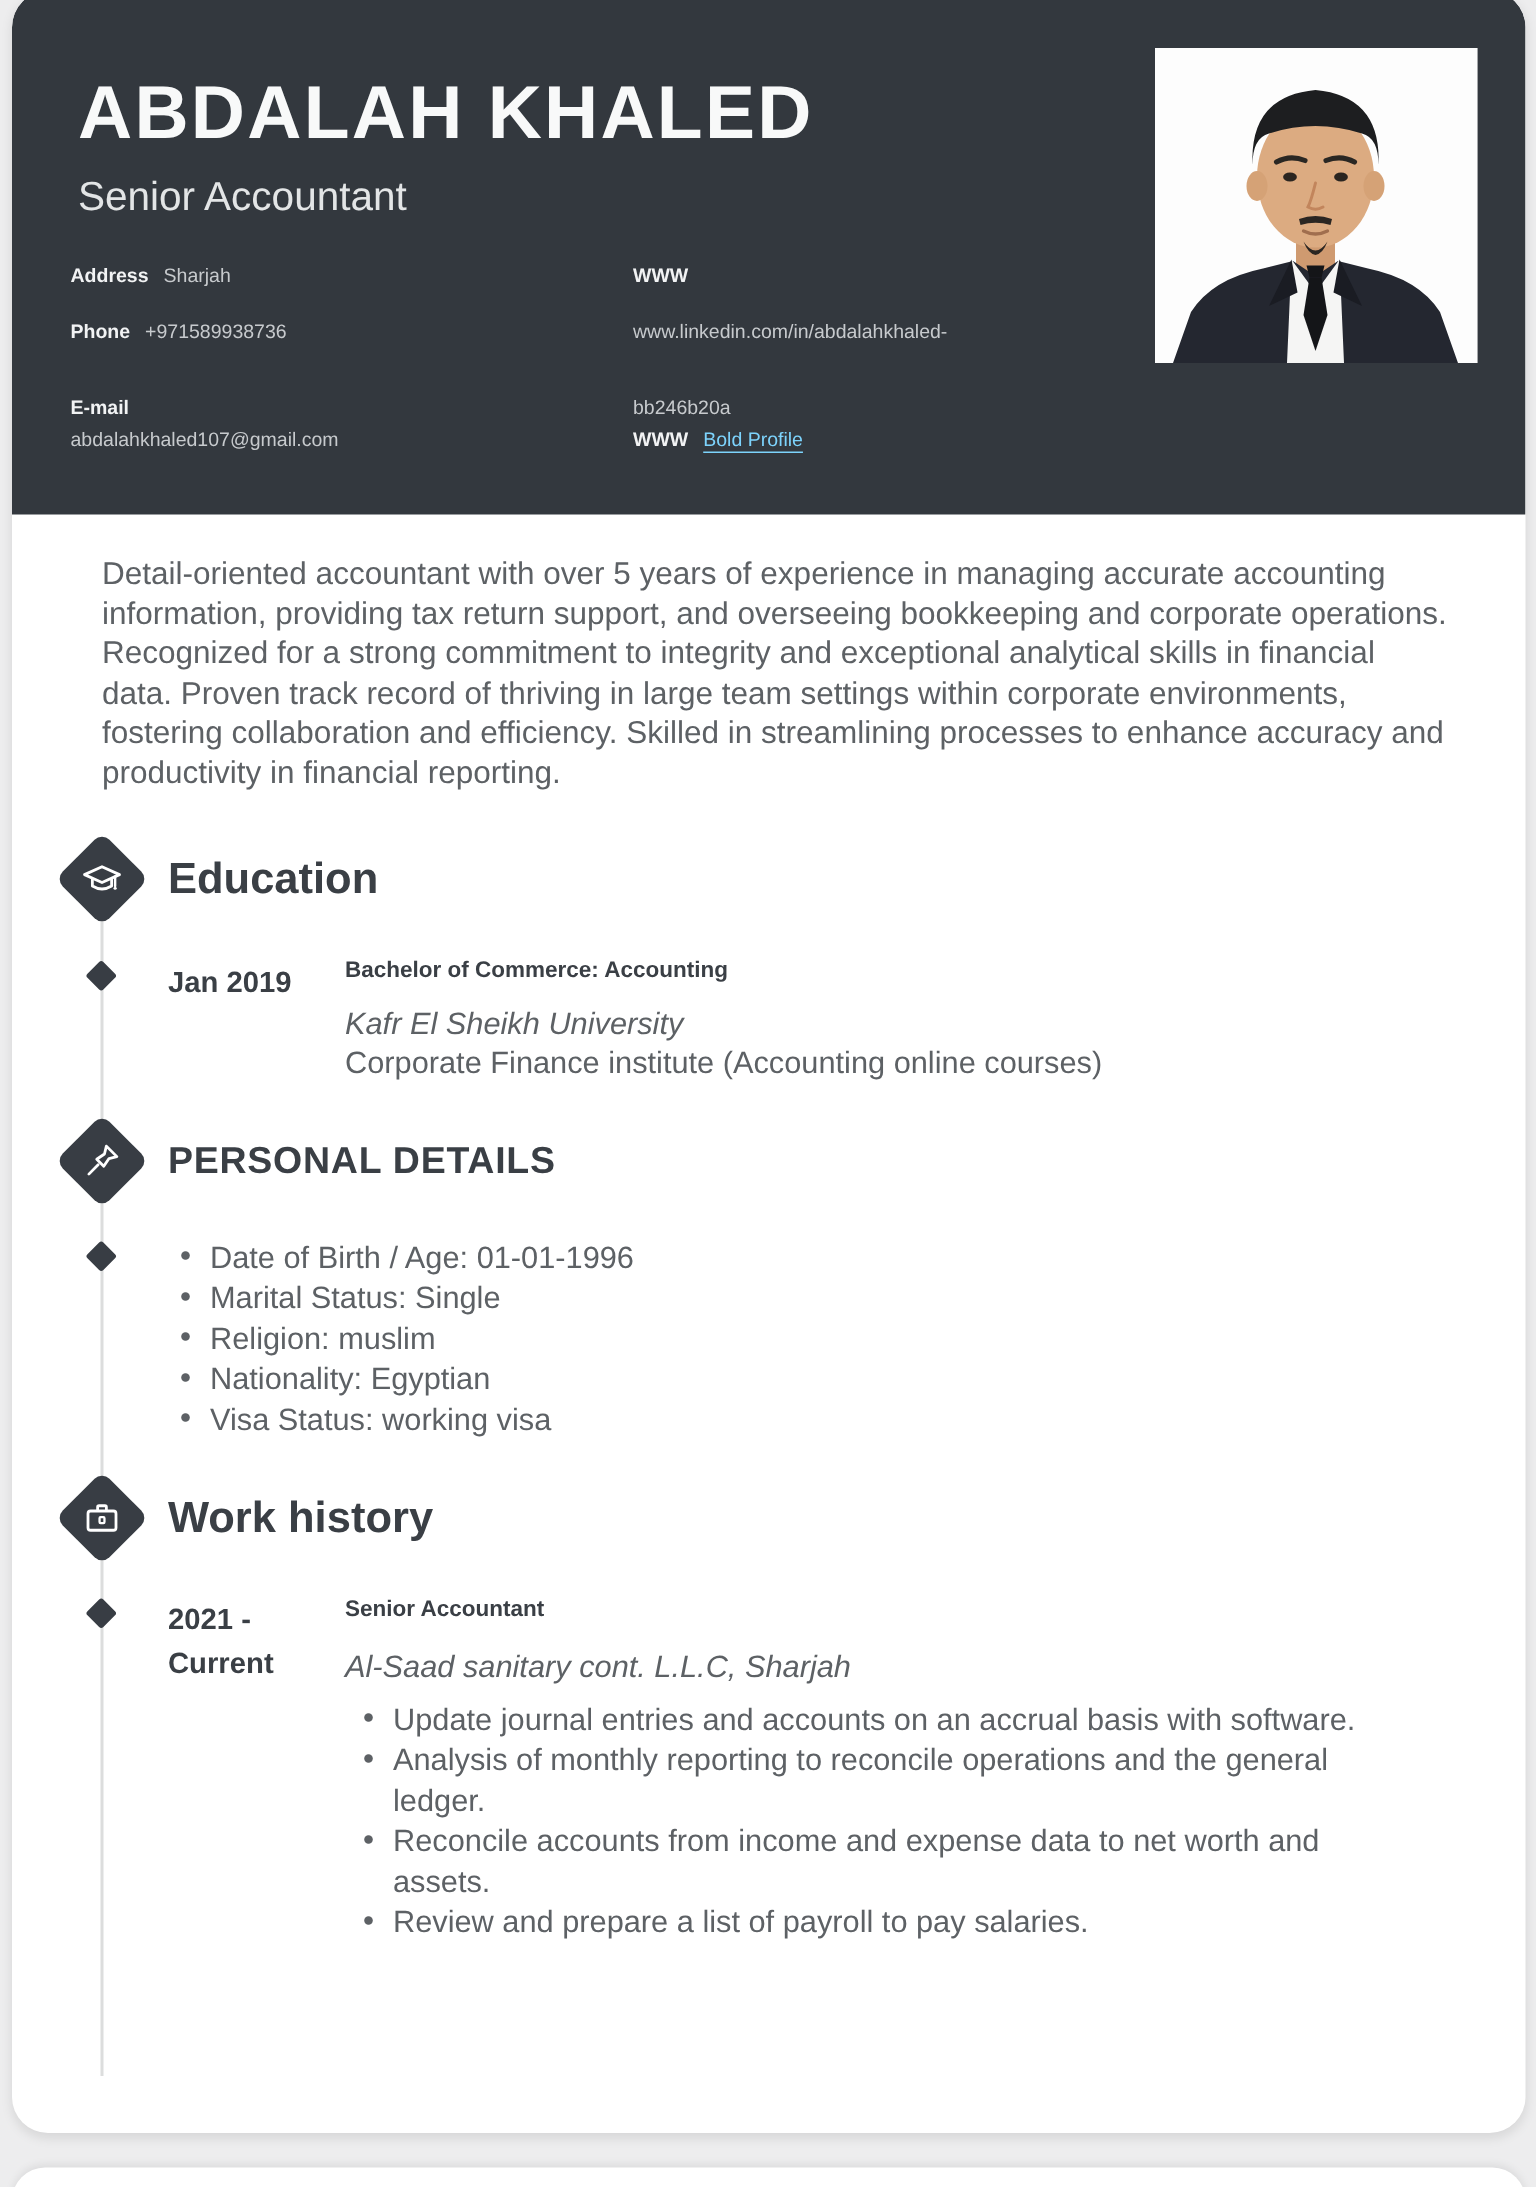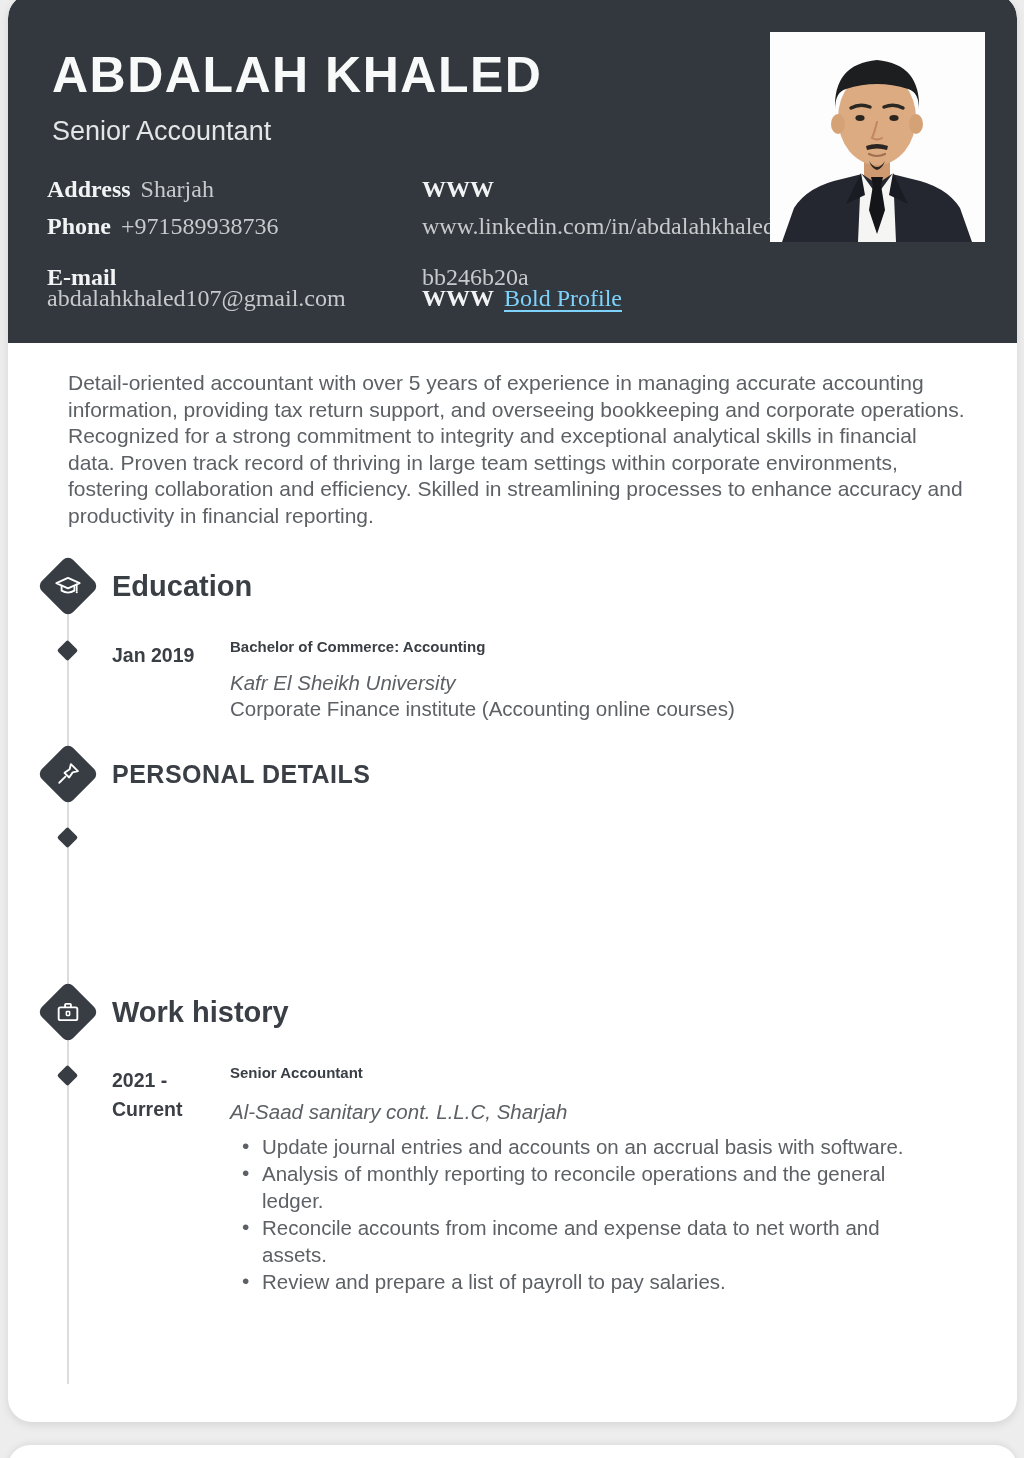--- a/index.html
+++ b/index.html
@@ -28,21 +28,21 @@
   }
   .name {
     position:absolute; left:44px; top:52px;
     font-size:50px; font-weight:700; letter-spacing:1.5px;
     color:#f8f9f9;
   }
   .job-title {
     position:absolute; left:44px; top:122px;
     font-size:27px; font-weight:400; color:#e3e5e6;
   }
-  .contact-row { position:absolute; font-size:24px; color:#c7cacd; white-space:nowrap;font-family:Liberation Serif, serif; }
+  .contact-row { position:absolute; font-size:13px; color:#c7cacd; white-space:nowrap; }
   .contact-label { font-weight:700; color:#f2f3f4; margin-right:10px; }
   .c-left  { left:39px; }
   .c-right { left:414px; }
   .row-1 { top:182px; } .row-2 { top:219px; } .row-3 { top:270px; } .row-4 { top:291px; }
   .profile-link { color:#7dd3fc; text-decoration:underline; text-underline-offset:4px; cursor:pointer; }
   
   .photo-frame {
     position:absolute; left:762px; top:38px;
     width:215px; height:210px;
     background:#fdfdfd; overflow:hidden;
@@ -234,20 +234,27 @@
     <svg width="28" height="28" viewBox="0 0 24 24">
       <path d="M14.5 3.5 L20.5 9.5 L16 10.6 L13 15 L9 11 L13.4 8 Z" fill="none" stroke="#ffffff" stroke-width="1.6" stroke-linejoin="round"></path>
       <path d="M9.8 14.2 L4.5 19.5" stroke="#ffffff" stroke-width="1.6" stroke-linecap="round"></path>
     </svg>
   </div>
   <div class="section-heading h-pers">PERSONAL DETAILS</div>
 
   <div class="mini-diamond md-pers">
       <div class="dshape"></div>
     </div>
+  <ul class="plain personal-list">
+    <li>Date of Birth / Age: 01-01-1996</li>
+    <li>Marital Status: Single</li>
+    <li>Religion: muslim</li>
+    <li>Nationality: Egyptian</li>
+    <li>Visa Status: working visa</li>
+  </ul>
 
   <div class="section-diamond diam-work">
     <div class="dshape"></div>
     <svg width="28" height="28" viewBox="0 0 24 24">
       <rect x="4" y="8" width="16" height="11" rx="1.5" fill="none" stroke="#ffffff" stroke-width="1.6"></rect>
       <path d="M9.5 8 V5.8 Q9.5 5 10.3 5 H13.7 Q14.5 5 14.5 5.8 V8" fill="none" stroke="#ffffff" stroke-width="1.6"></path>
       <rect x="10.6" y="11.5" width="2.8" height="3.4" rx="0.6" fill="none" stroke="#ffffff" stroke-width="1.3"></rect>
     </svg>
   </div>
   <div class="section-heading h-work">Work history</div>

